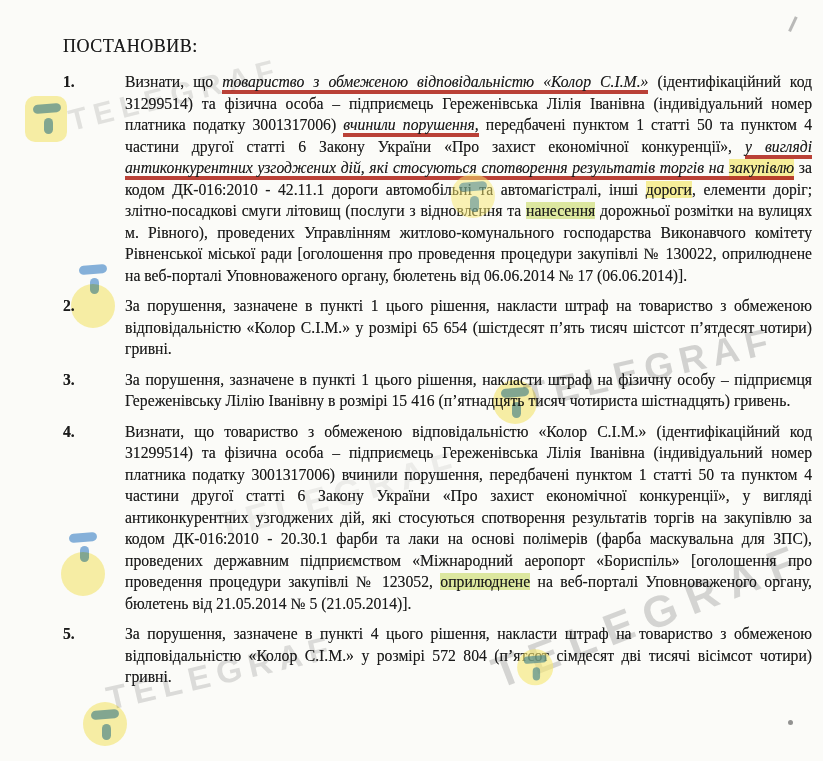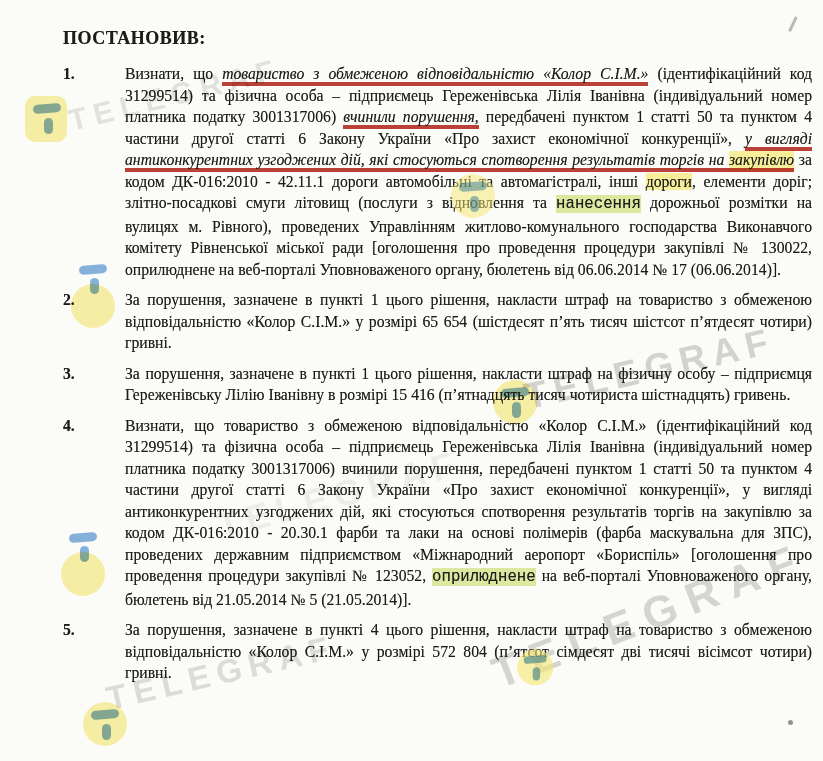--- a/index.html
+++ b/index.html
@@ -7,37 +7,37 @@
     position:relative;
     width:823px;height:761px;
     box-sizing:border-box;
     padding:20px 11px 0 63px;
     background:var(--page-bg,#fbfbf8);
     color:var(--text-color,#1b1b1b);
     font-family:"Liberation Serif","DejaVu Serif",serif;
     overflow:hidden;
   }
   .doc-title{
-    margin:8px 0 14px 0;
-    font-size:18px;font-weight:700;letter-spacing:.5px;
+    margin:16px 0 14px 0;
+    font-size:18px;font-weight:400;letter-spacing:.5px;
     text-shadow:0 0 .6px rgba(20,20,20,.55);
   }
   .para{display:flex;margin:0 0 9px 0;}
   .pnum{
     flex:0 0 62px;font-weight:700;font-size:15.7px;line-height:21.5px;
     text-shadow:0 0 .6px rgba(20,20,20,.55);
   }
   .ptext{
     flex:1;text-align:justify;font-size:15.7px;line-height:21.5px;
     text-shadow:0 0 .5px rgba(25,25,25,.5);
   }
   .ptext span{-webkit-box-decoration-break:clone;box-decoration-break:clone;}
   .u{border-bottom:4px solid var(--underline-red,rgba(177,39,27,.88));font-style:italic;}
   .hy{background-color:var(--highlight-yellow,rgba(244,232,112,.7));}
-  .hg{background-color:var(--highlight-green,rgba(210,224,130,.75));font-family:Liberation Mono, monospace;}
+  .hg{background-color:var(--highlight-green,rgba(210,224,130,.75));}
 
   
   .wm{
     position:absolute;pointer-events:none;white-space:nowrap;
     font-family:"Liberation Sans","DejaVu Sans",sans-serif;font-weight:700;
     color:var(--watermark-gray,rgba(125,125,125,.33));
     mix-blend-mode:multiply;letter-spacing:7px;
   }
   .wm.t1{left:66px;top:78px;font-size:30px;transform:rotate(-14deg);opacity:.6;}
   .wm.t3{left:522px;top:348px;font-size:37px;transform:rotate(-13deg);opacity:.95;}

